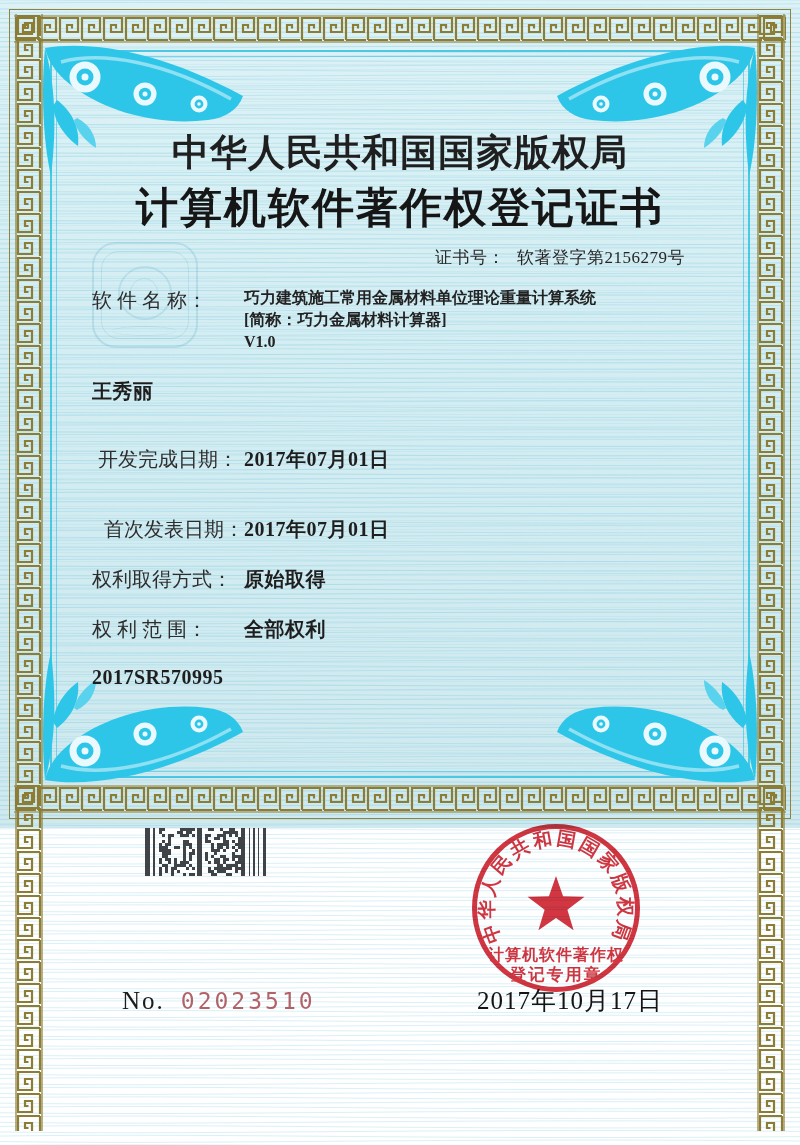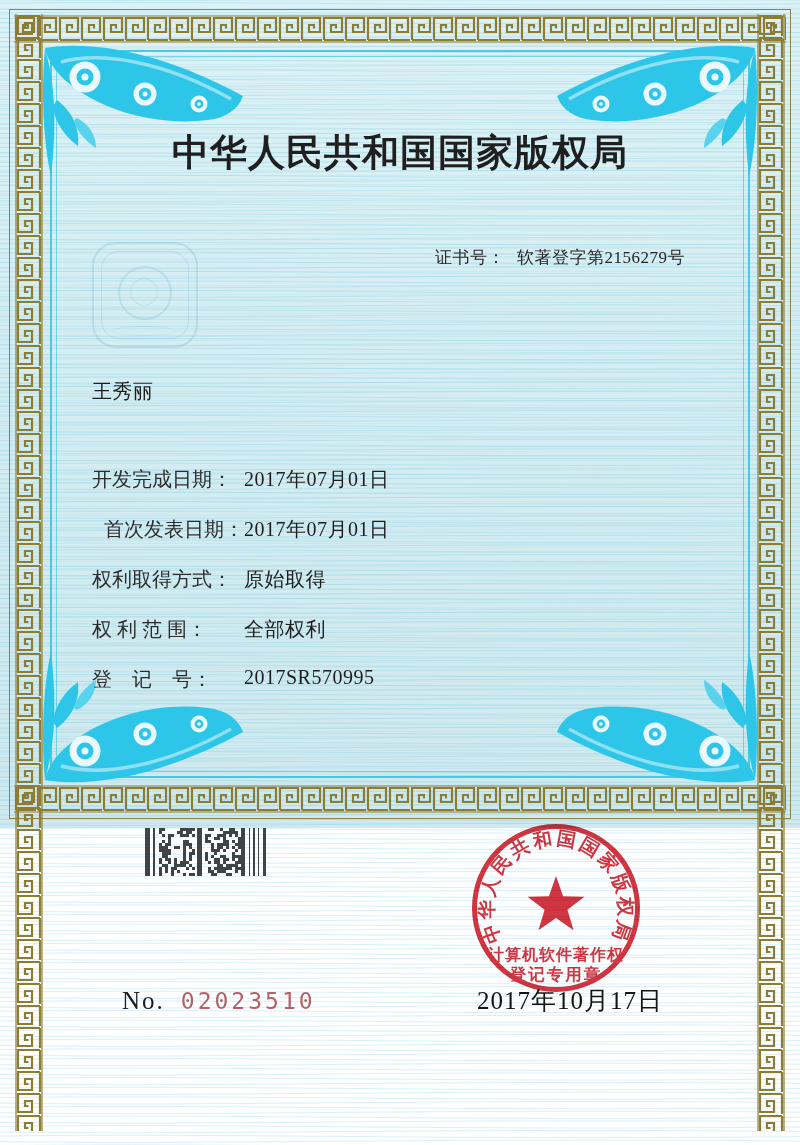--- a/index.html
+++ b/index.html
@@ -46,22 +46,22 @@
     font-size:37px;font-weight:bold;letter-spacing:1px;color:#1f1f1f;}
   .cert-title{position:absolute;left:0;top:180px;width:100%;text-align:center;z-index:2;
     font-size:42px;font-weight:bold;letter-spacing:2px;color:#161616;}
   .cert-no{position:absolute;right:115px;top:246px;z-index:2;font-size:17px;color:#262626;letter-spacing:.5px;}
   .cert-no .v{margin-left:12px;}
   .name-block{position:absolute;left:92px;top:287px;z-index:2;display:flex;}
   .name-block .lbl{width:152px;flex:none;font-size:20px;}
   .name-block .lines{font-size:16px;line-height:22px;font-weight:bold;color:#222;}
   .field-row{position:absolute;left:92px;z-index:2;display:flex;font-size:20px;}
   .field-row .lbl{width:152px;flex:none;color:#2d2d2d;}
-  .field-row .val{font-weight:normal;color:#1e1e1e;letter-spacing:.5px;}
-  .row-0{top:378px;} .row-1{top:466px;} .row-2{top:516px;text-align:right;}
+  .field-row .val{font-weight:bold;color:#1e1e1e;letter-spacing:.5px;}
+  .row-0{top:378px;} .row-1{top:446px;text-align:center;} .row-2{top:516px;text-align:right;}
   .row-3{top:566px;} .row-4{top:616px;} .row-5{top:666px;}
   .statement{position:absolute;left:66px;top:729px;width:654px;z-index:2;
     font-size:20px;line-height:45px;letter-spacing:1.5px;text-indent:2em;color:#2e2e2e;}
   
   #barcode{position:absolute;left:145px;top:828px;z-index:2;}
   
   .seal{position:absolute;left:467px;top:819px;width:178px;height:178px;z-index:3;
     mix-blend-mode:multiply;opacity:.92;}
   .issue-date{position:absolute;left:477px;top:984px;z-index:2;font-size:25px;
     letter-spacing:1px;color:#141414;}
@@ -189,24 +189,33 @@
     </div>
 
   <div class="emboss">
     <div class="in"></div>
       <div class="c1"></div>
       <div class="c2"></div>
       <div class="w"></div>
   </div>
 
   <div class="authority">中华人民共和国国家版权局</div>
+  <div class="cert-title">计算机软件著作权登记证书</div>
   <div class="cert-no">
     <span>证书号：</span><span class="v">软著登字第2156279号</span>
   </div>
 
+  <div class="name-block">
+    <span class="lbl">软 件 名 称：</span>
+    <span class="lines">
+      <div>巧力建筑施工常用金属材料单位理论重量计算系统</div>
+      <div>[简称：巧力金属材料计算器]</div>
+      <div>V1.0</div>
+    </span>
+  </div>
 
   <div class="field-row row-0">
     <span class="val">王秀丽</span>
   </div>
   <div class="field-row row-1">
     <span class="lbl">开发完成日期：</span>
     <span class="val">2017年07月01日</span>
   </div>
   <div class="field-row row-2">
     <span class="lbl">首次发表日期：</span>
@@ -214,21 +223,20 @@
   </div>
   <div class="field-row row-3">
     <span class="lbl">权利取得方式：</span>
     <span class="val">原始取得</span>
   </div>
   <div class="field-row row-4">
     <span class="lbl">权 利 范 围：</span>
     <span class="val">全部权利</span>
   </div>
   <div class="field-row row-5">
-    <span class="lbl">登　记　号：</span>
     <span class="val">2017SR570995</span>
   </div>
 
 
   <svg id="barcode" width="122" height="48">
       <g fill="#262b2f" opacity=".88">
         <rect x="0" y="0" width="5" height="48"></rect>
         <rect x="8" y="0" width="2" height="48"></rect>
         <rect x="52" y="0" width="5" height="48"></rect>
         <rect x="96" y="0" width="4" height="48"></rect>

